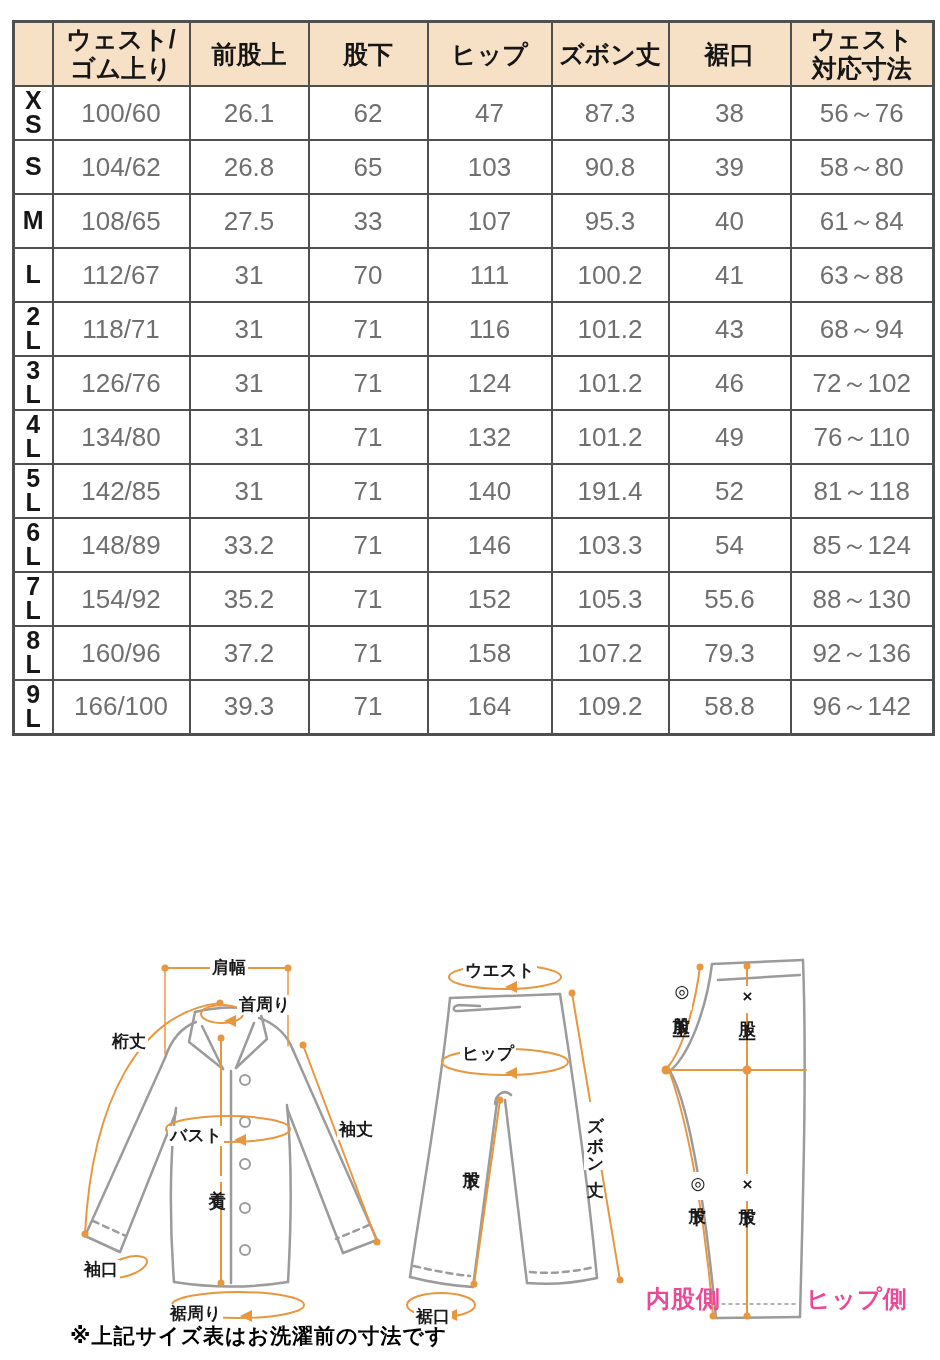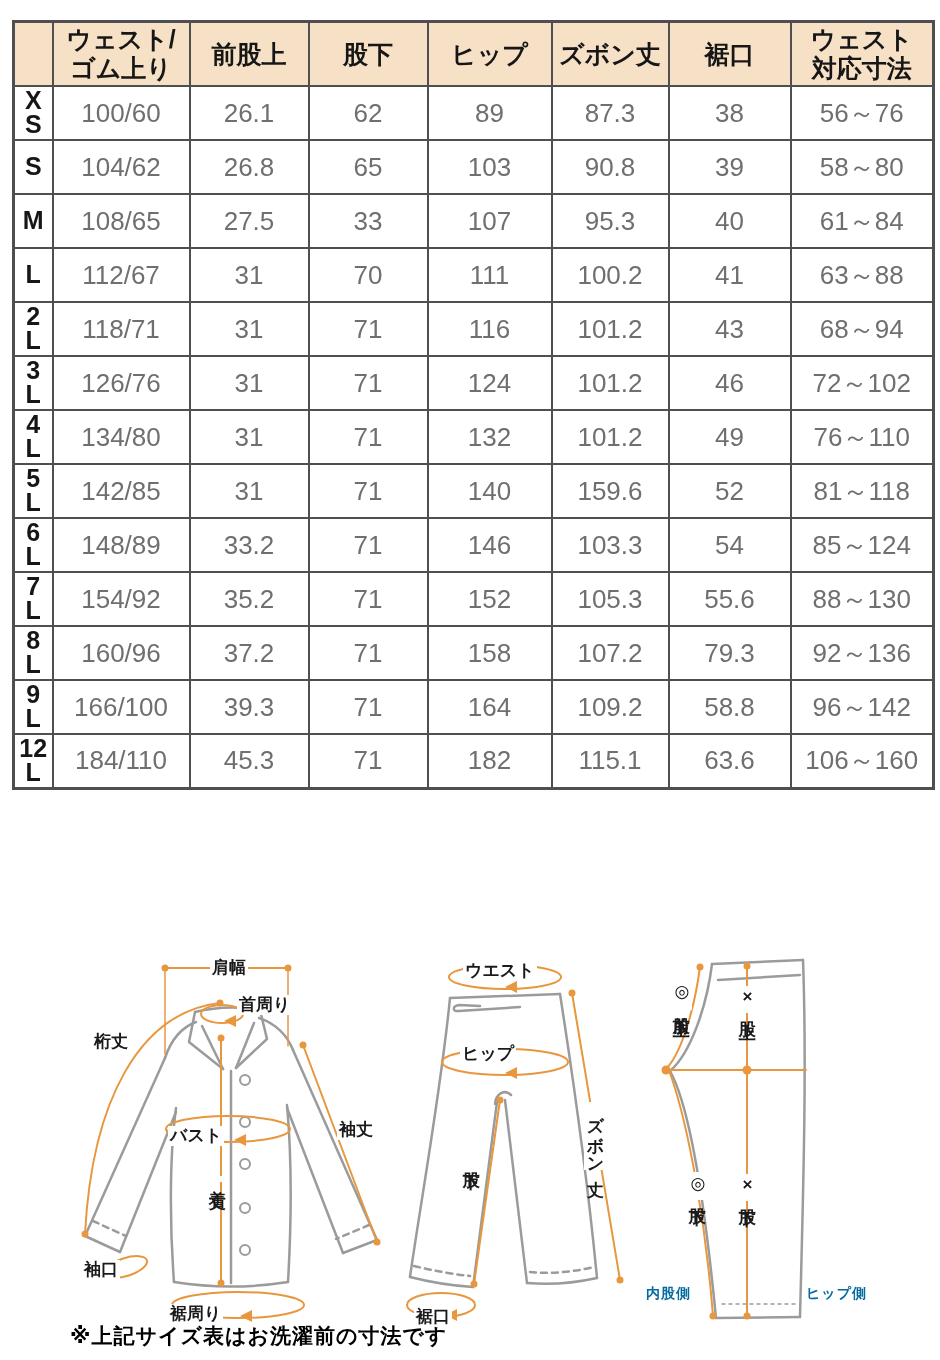--- a/index.html
+++ b/index.html
@@ -32,21 +32,21 @@
   }
   
   .diagrams{position:absolute;left:0;top:950px;width:940px;height:410px;}
   .diagrams svg{position:absolute;left:0;top:0;}
   .dlabel{
     position:absolute;font-size:17px;font-weight:bold;color:#1a1a1a;
     line-height:1.05;white-space:nowrap;
   }
   .dlabel.bg{background:#ffffff;padding:1px 2px;text-align:center;}
   .dlabel.vert{writing-mode:vertical-rl;text-orientation:upright;letter-spacing:2px;white-space:normal;}
-  .dlabel.gray{color:#0369a1;font-size:14px;letter-spacing:1px;}
+  .dlabel.gray{color:#ec4899;font-size:24px;letter-spacing:1px;}
   
   .note{
     position:absolute;left:70px;top:1322px;font-size:21px;font-weight:700;
     color:#000000;letter-spacing:1px;
   }
 </style>
 </head>
 <body>
 
 <table class="size-table">
@@ -74,21 +74,21 @@
 対応寸法</th>
     </tr>
   </thead>
   <tbody>
     <tr>
       <th>X
 S</th>
       <td>100/60</td>
       <td>26.1</td>
       <td>62</td>
-      <td>89</td>
+      <td>47</td>
       <td>87.3</td>
       <td>38</td>
       <td>56～76</td>
     </tr>
     <tr>
       <th>S</th>
       <td>104/62</td>
       <td>26.8</td>
       <td>65</td>
       <td>103</td>
@@ -149,21 +149,21 @@
       <td>49</td>
       <td>76～110</td>
     </tr>
     <tr>
       <th>5
 L</th>
       <td>142/85</td>
       <td>31</td>
       <td>71</td>
       <td>140</td>
-      <td>159.6</td>
+      <td>191.4</td>
       <td>52</td>
       <td>81～118</td>
     </tr>
     <tr>
       <th>6
 L</th>
       <td>148/89</td>
       <td>33.2</td>
       <td>71</td>
       <td>146</td>
@@ -196,31 +196,20 @@
     <tr>
       <th>9
 L</th>
       <td>166/100</td>
       <td>39.3</td>
       <td>71</td>
       <td>164</td>
       <td>109.2</td>
       <td>58.8</td>
       <td>96～142</td>
-    </tr>
-    <tr>
-      <th>12
-L</th>
-      <td>184/110</td>
-      <td>45.3</td>
-      <td>71</td>
-      <td>182</td>
-      <td>115.1</td>
-      <td>63.6</td>
-      <td>106～160</td>
     </tr>
   </tbody>
 </table>
 
 <div class="diagrams">
   <svg width="940" height="410" viewBox="0 0 940 410">
 
     <g stroke="#9b9b9b" stroke-width="2.5" fill="none" stroke-linecap="round" stroke-linejoin="round">
       <path d="M165,108 L85,286"></path>
       <path d="M85,286 L120,302"></path>
@@ -330,21 +319,21 @@
       <polygon points="96,323 108,317 108,329"></polygon>
       <polygon points="240,366 252,360 252,372"></polygon>
       <polygon points="505,37 517,31 517,43"></polygon>
       <polygon points="505,123 517,117 517,129"></polygon>
       <polygon points="445,365 457,359 457,371"></polygon>
     </g>
   </svg>
 
   <div class="dlabel bg" style="left:210px;top:8px">肩幅</div>
   <div class="dlabel bg" style="left:237px;top:45px">首周り</div>
-  <div class="dlabel bg" style="left:92px;top:82px">桁丈</div>
+  <div class="dlabel bg" style="left:110px;top:82px">桁丈</div>
   <div class="dlabel bg" style="left:168px;top:176px">バスト</div>
   <div class="dlabel bg" style="left:337px;top:170px">袖丈</div>
   <div class="dlabel bg vert" style="left:206px;top:226px">着丈</div>
   <div class="dlabel bg" style="left:82px;top:310px">袖口</div>
   <div class="dlabel bg" style="left:168px;top:354px">裾周り</div>
 
   <div class="dlabel bg" style="left:463px;top:11px">ウエスト</div>
   <div class="dlabel bg" style="left:460px;top:94px">ヒップ</div>
   <div class="dlabel bg vert" style="left:584px;top:152px">ズボン丈</div>
   <div class="dlabel bg vert" style="left:460px;top:208px">股下</div>

